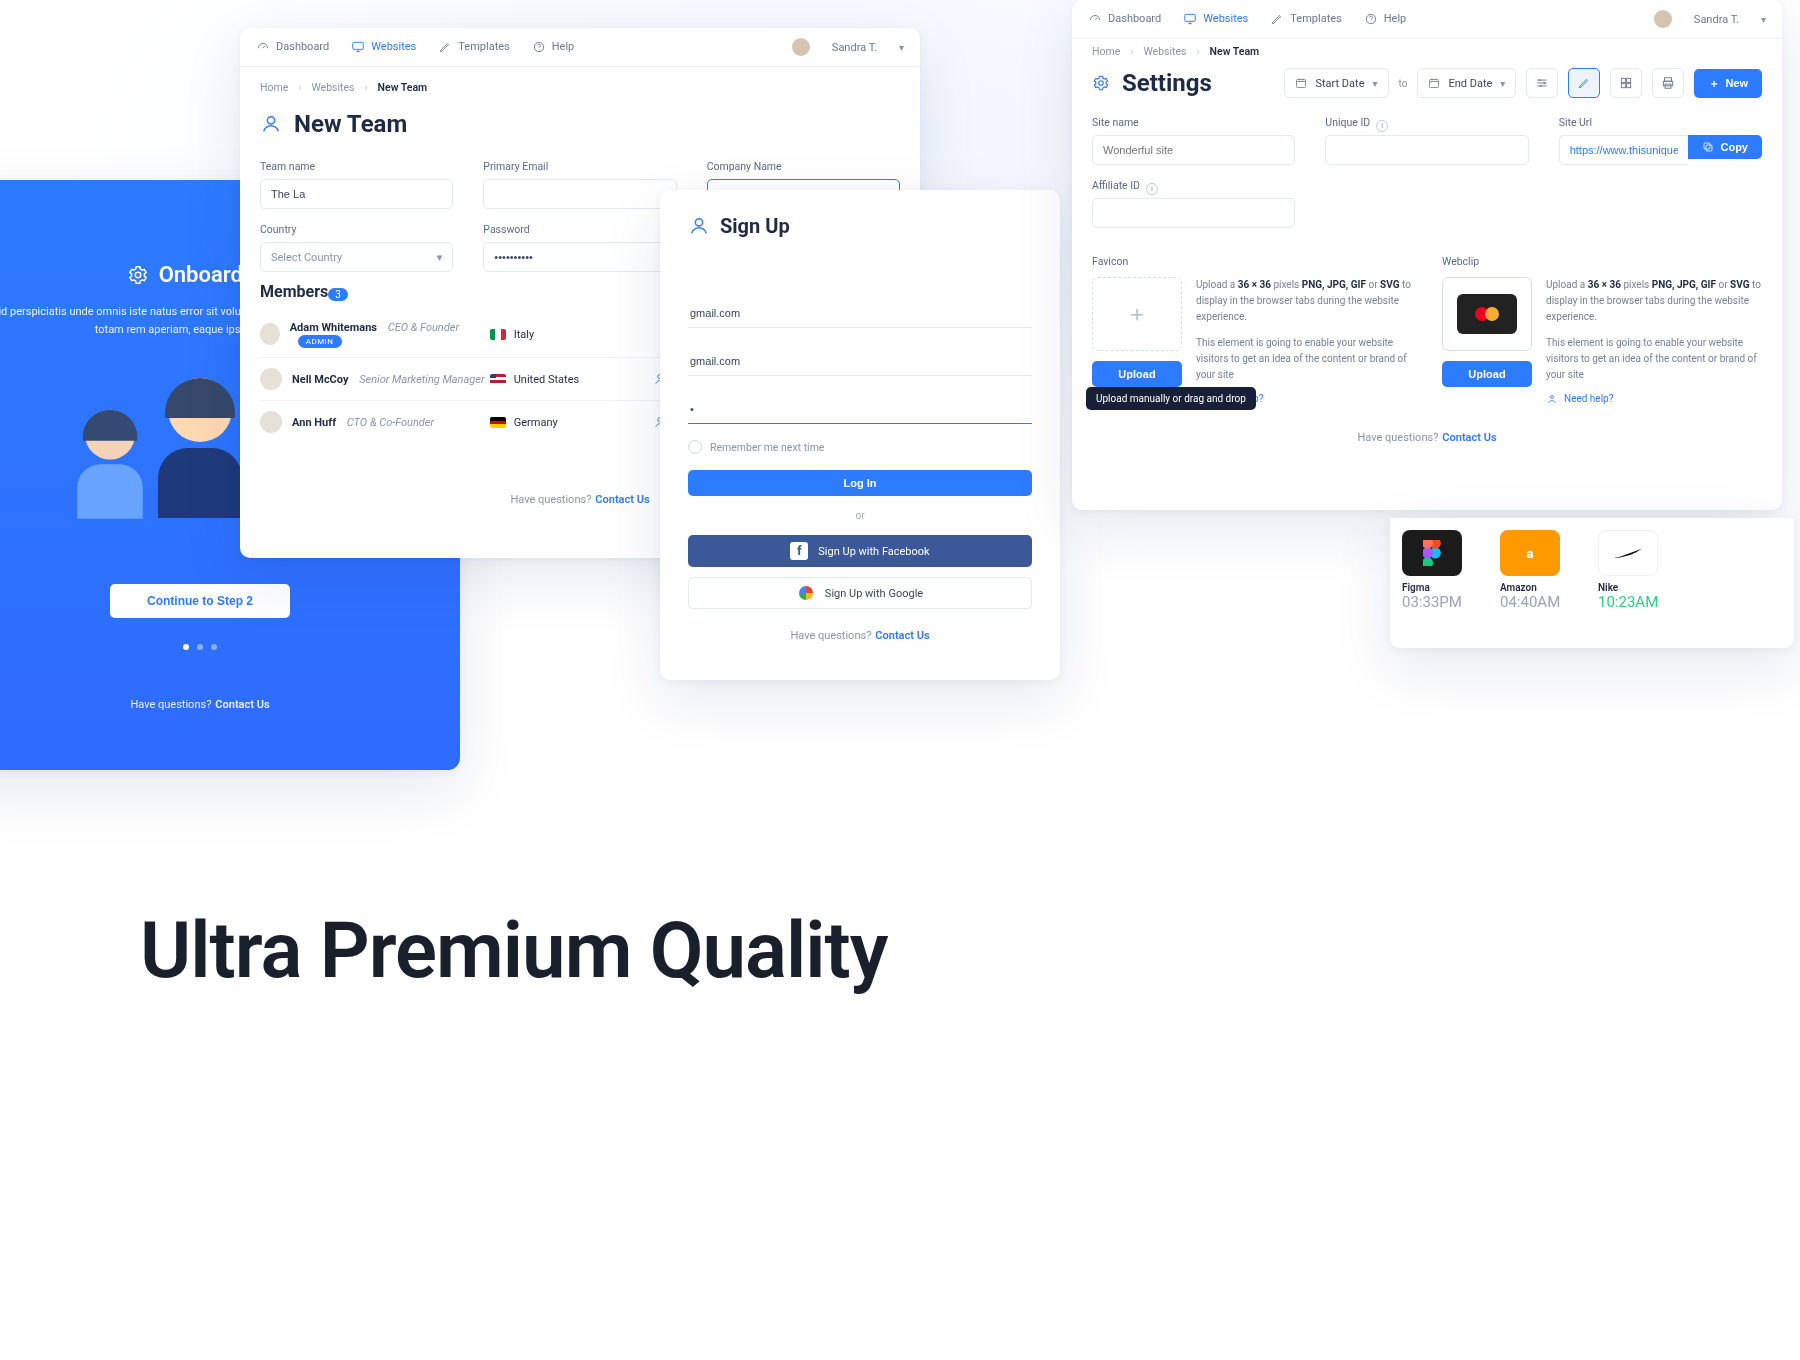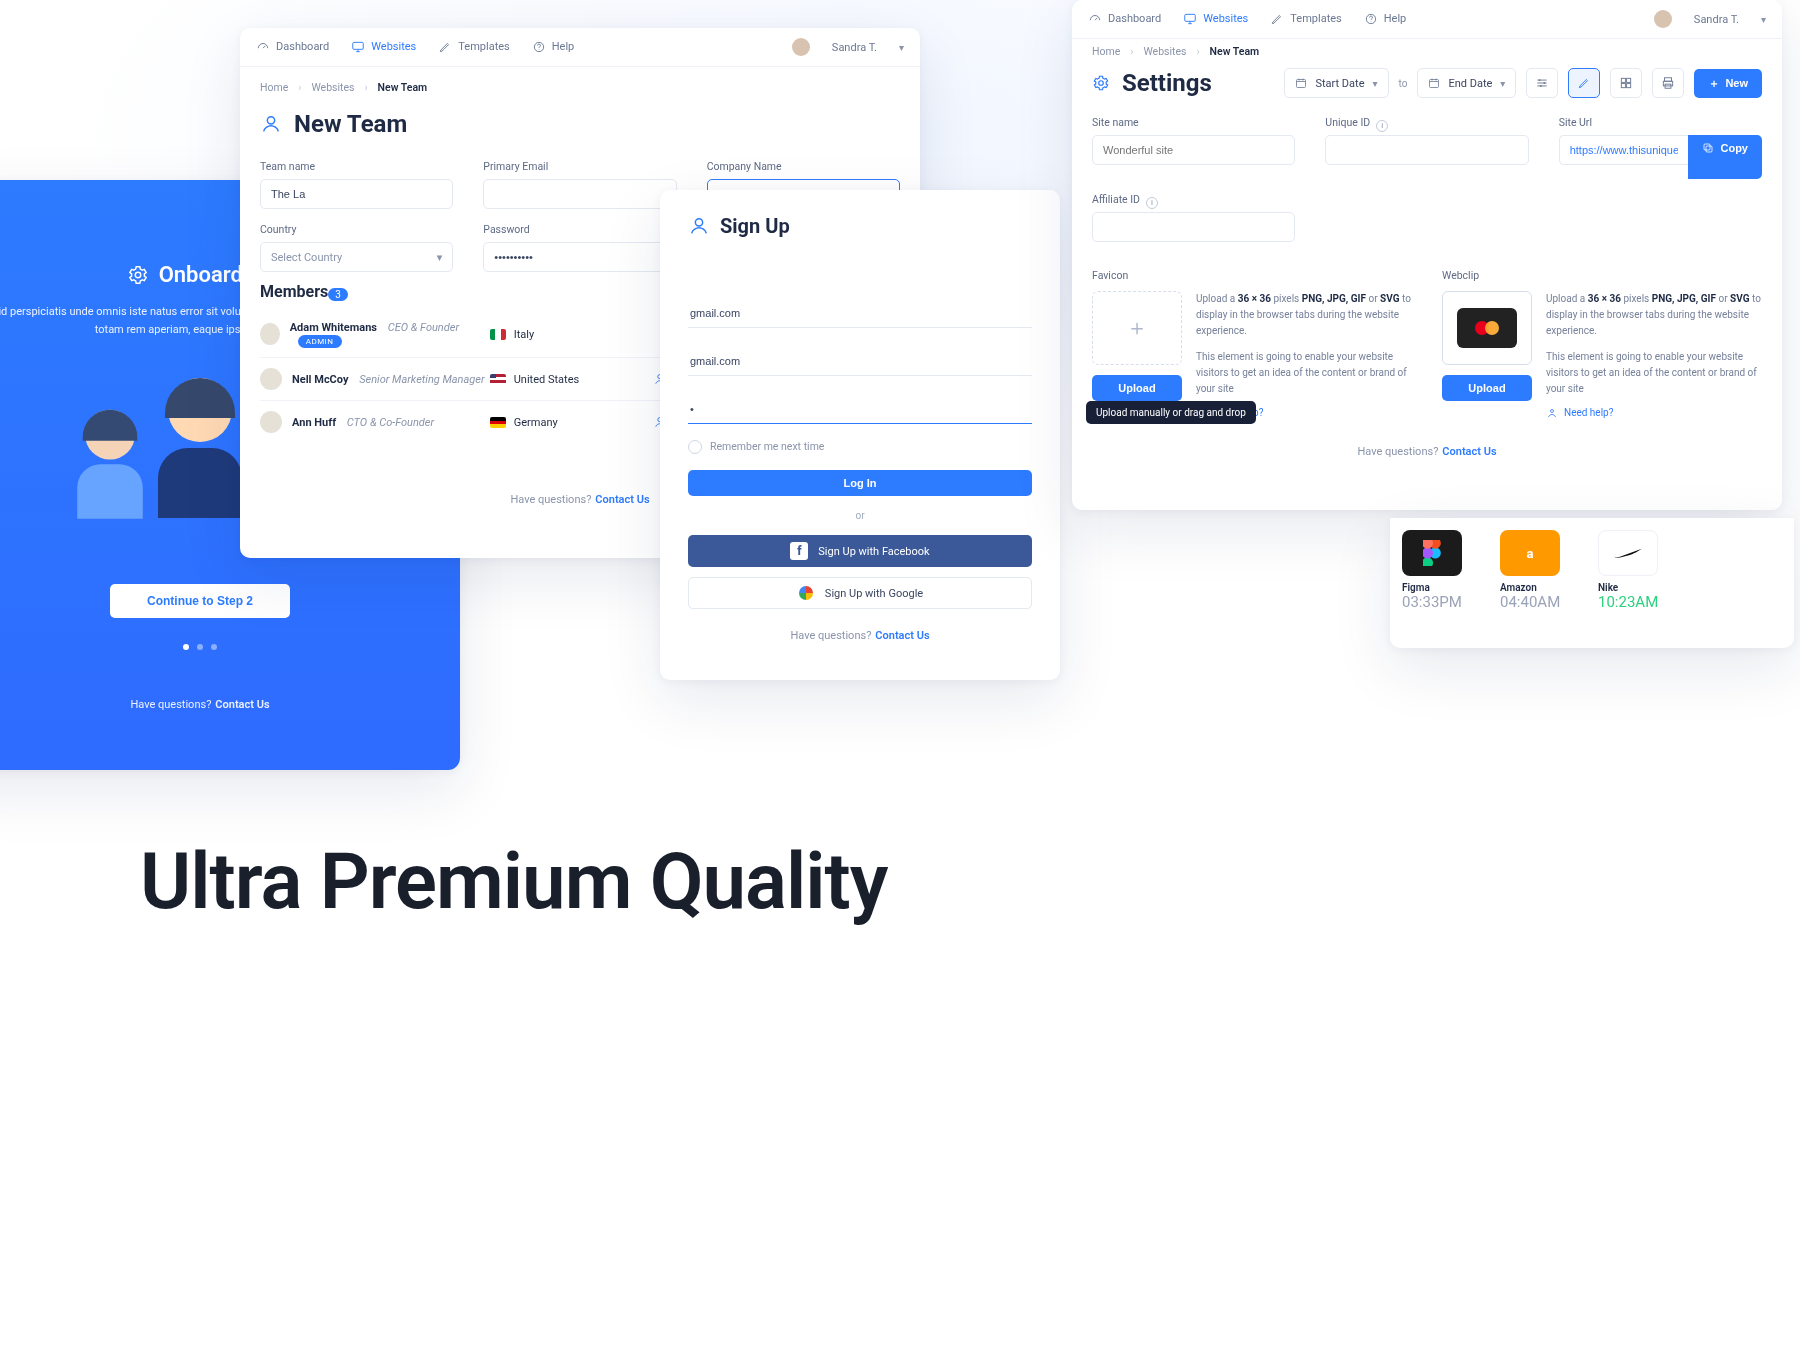--- a/index.html
+++ b/index.html
@@ -106,21 +106,21 @@
   .card-footer a { color:#2d7bff; font-weight:600; text-decoration:none; margin-left:4px; }
 
   
   .signup {
     left: 660px; top: 190px; width: 400px; height: 490px; padding: 24px 28px;
   }
   .su-title { display:flex; align-items:center; gap:10px; }
   .su-title h2 { font-size:20px; font-weight:700; }
   .su-input { width:100%; height:30px; border:none; border-bottom:1px solid #e3e8f1; font-size:11px; color:#3a4560; padding:0 2px; margin-top:18px; background:transparent; }
   .su-input.focus { border-bottom-color:#2d7bff; }
-  .su-check { display:flex; align-items:flex-start; gap:8px; font-size:10.5px; color:#8a94ab; margin-top:16px; }
+  .su-check { display:flex; align-items:center; gap:8px; font-size:10.5px; color:#8a94ab; margin-top:16px; }
   .su-check .box { width:14px; height:14px; border-radius:50%; border:1.5px solid #cfd6e4; }
   .su-login { margin-top:16px; width:100%; }
   .or { text-align:center; font-size:10px; color:#a1aabf; margin:14px 0; }
   .oauth { display:flex; align-items:center; gap:10px; width:100%; height:32px; border-radius:5px; font-size:11px; justify-content:center; cursor:pointer; }
   .oauth.fb { background:#3b5998; color:#fff; }
   .oauth.gg { background:#fff; border:1px solid #e3e8f1; color:#3a4560; }
   .oauth .ico { width:18px; height:18px; border-radius:3px; display:flex; align-items:center; justify-content:center; background:#fff; color:#3b5998; font-weight:800; font-size:12px; }
   .oauth.gg .ico { background:transparent; }
   .g-dot { width:14px; height:14px; border-radius:50%; background: conic-gradient(#ea4335 0 25%, #fbbc05 0 50%, #34a853 0 75%, #4285f4 0 100%); }
 
@@ -133,21 +133,21 @@
   .tool-btn { height:30px; border:1px solid #e3e8f1; border-radius:5px; padding:0 10px; display:flex; align-items:center; gap:8px; font-size:11px; color:#3a4560; cursor:pointer; }
   .tool-btn.icon { width:32px; justify-content:center; padding:0; }
   .tool-btn.active { border-color:#2d7bff; color:#2d7bff; background:#eef4ff; }
   .tool-sep { font-size:10px; color:#8a94ab; }
   .pen { width:14px; height:14px; color:#2d7bff; }
   .gear2 { width:18px; height:18px; color:#2d7bff; }
 
   .settings .pad { padding-top:6px; }
   .copy-wrap { display:flex; }
   .copy-wrap .input { flex:1; color:#2d7bff; border-right:none; border-radius:5px 0 0 5px; }
-  .copy-wrap .btn { border-radius:0 5px 5px 0; height:44px; display:flex; align-items:flex-start; gap:6px; }
+  .copy-wrap .btn { border-radius:0 5px 5px 0; height:24px; display:flex; align-items:center; gap:6px; }
 
   .label-row { display:flex; align-items:center; gap:6px; }
   .info-dot { width:12px; height:12px; border-radius:50%; border:1px solid #c3cad8; font-size:8px; color:#8a94ab; display:inline-flex; align-items:center; justify-content:center; }
 
   .upload-row { display:grid; grid-template-columns: 1fr 1fr; gap:30px; margin-top:22px; }
   .upload-block { display:flex; gap:14px; }
   .drop { width:90px; height:74px; border:1px dashed #d7deeb; border-radius:6px; display:flex; align-items:center; justify-content:center; color:#aeb8cc; font-size:22px; }
   .drop.clip { border-style:solid; }
   .clip-inner { width:60px; height:40px; border-radius:6px; background:#222; display:flex; align-items:center; justify-content:center; }
   .mc { width:24px; height:16px; position:relative; }
@@ -181,21 +181,21 @@
     radial-gradient(circle at 25% 88%, #0acf83 0 5px, transparent 6px),
     radial-gradient(circle at 68% 12%, #f24e1e 0 5px, transparent 6px),
     radial-gradient(circle at 68% 50%, #1abcfe 0 5px, transparent 6px);
   }
   .amz { color:#fff; font-weight:800; font-size:13px; }
   .nike { width:30px; height:14px; }
   .nike svg { width:100%; height:100%; }
 
   
   .hero {
-    position:absolute; left:140px; top:836px; width:1520px;
+    position:absolute; left:140px; top:905px; width:1520px;
   }
   .hero h1 { font-size:78px; font-weight:600; letter-spacing:-1px; color:#1a1f2c; }
   .hero p { margin-top:50px; font-size:37px; line-height:1.55; color:#9fa8bc; max-width:1400px; }
 
   
   svg { display:block; }
   .stroke { fill:none; stroke:#6b7893; stroke-width:1.6; }
   .stroke-b { fill:none; stroke:#2d7bff; stroke-width:1.6; }
   .stroke-w { fill:none; stroke:#fff; stroke-width:1.6; }
 

